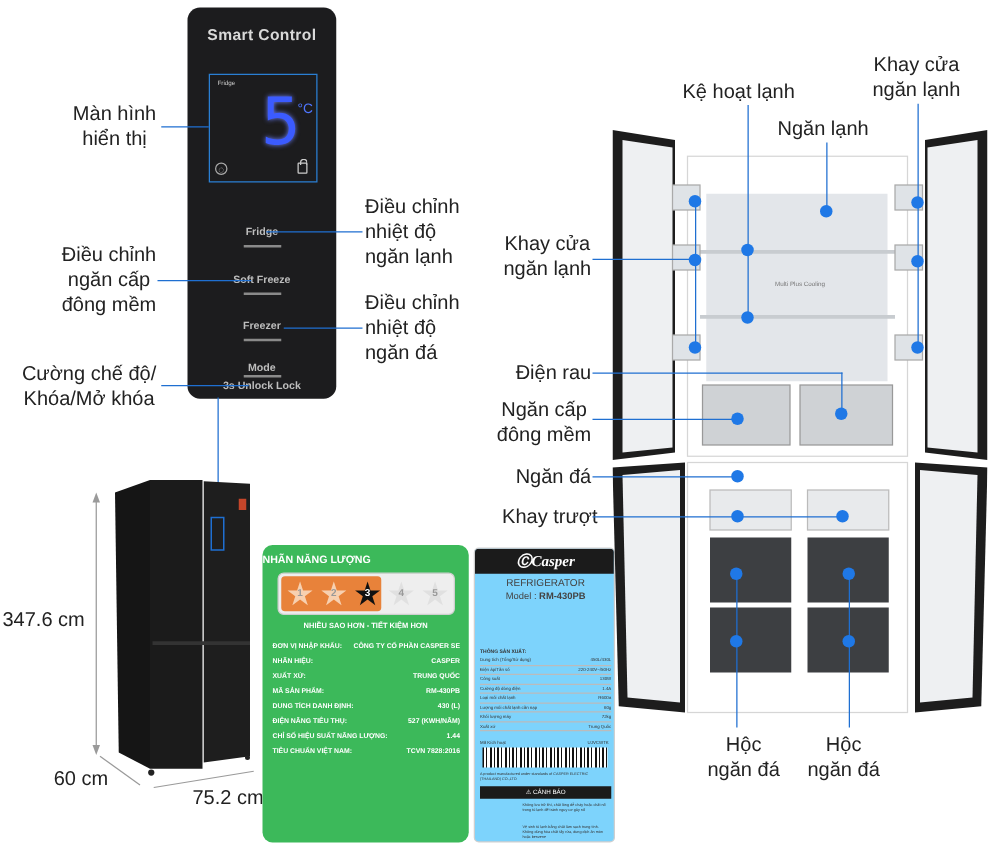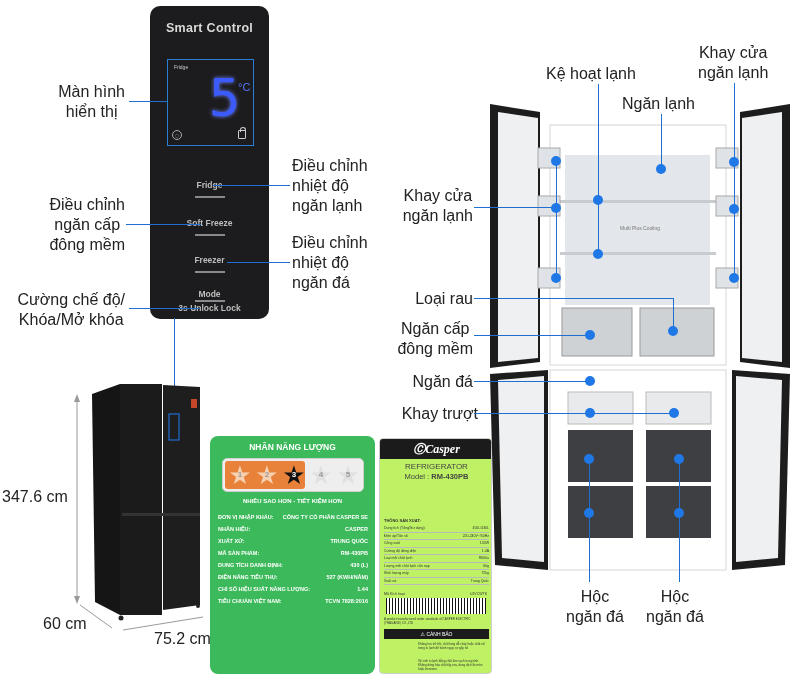--- a/index.html
+++ b/index.html
@@ -20,21 +20,21 @@
   #display-mode { left: 6px; top: 4px; font-size: 5px; color: #ccc; }
   #display-digit { left: 41px; top: 10px; font-size: 52px; line-height: 56px; color: #3b5bff; font-family: "DejaVu Sans Mono", monospace; text-shadow: 0 0 4px #6b7fff; }
   #display-unit { left: 70px; top: 21px; font-size: 11px; color: #4f76ff; }
   #ai-icon { left: 4px; top: 70px; font-size: 8px; color: #ccc; border: 1px solid #aaa; border-radius: 50%; width: 10px; height: 10px; text-align: center; line-height: 9px; }
   #lock-icon { left: 70px; top: 70px; width: 8px; height: 9px; border: 1px solid #ccc; border-radius: 1px; }
   #lock-icon::before { content: ""; position: absolute; left: 1px; top: -4px; width: 4px; height: 4px; border: 1px solid #ccc; border-bottom: none; border-radius: 3px 3px 0 0; }
   .pbtn { position: absolute; width: 119px; text-align: center; color: #bdbdbd; font-size: 8.5px; font-weight: bold; }
   .pbar { position: absolute; left: 45px; width: 30px; height: 2px; background: #8a8a8a; }
   
   #energy-label { left: 210px; top: 436px; width: 165px; height: 238px; background: #3cb95a; border-radius: 8px; overflow: hidden; }
-  #casper-label { left: 379px; top: 438px; width: 113px; height: 236px; background: #bef264; border: 1px solid #cfcfcf; border-radius: 4px; overflow: hidden; }
+  #casper-label { left: 379px; top: 438px; width: 113px; height: 236px; background: #7dd3fc; border: 1px solid #cfcfcf; border-radius: 4px; overflow: hidden; }
 </style>
 </head>
 <body>
 
 <div id="panel" class="abs">
   <div id="panel-title" class="abs">Smart Control</div>
   <div id="display" class="abs">
     <div id="display-mode" class="abs">Fridge</div>
     <div id="display-digit" class="abs">5</div>
     <div id="display-unit" class="abs">°C</div>
@@ -105,21 +105,21 @@
 
   <line x1="80" y1="235" x2="112" y2="258" stroke="#9a9a9a" stroke-width="1"></line>
 
   <line x1="123" y1="260" x2="203" y2="247" stroke="#9a9a9a" stroke-width="1"></line>
 </svg>
 <div class="lbl" style="left:2px; top:487px">347.6 cm</div>
 <div class="lbl" style="left:43px; top:614px">60 cm</div>
 <div class="lbl" style="left:154px; top:629px; width:56px; overflow:hidden">75.2 cm</div>
 
 <div id="energy-label" class="abs">
-  <div class="abs" style="left:0; top:6px; width:165px; text-align:center; color:#fff; font-size:8.5px; font-weight:bold">NHÃN NĂNG LƯỢNG</div>
+  <div class="abs" style="left:0; top:6px; width:165px; color:#fff; font-size:8.5px; font-weight:bold">NHÃN NĂNG LƯỢNG</div>
   <div class="abs" style="left:12px; top:22px; width:142px; height:34px; background:#eee; border-radius:5px; border:1px solid #cfcfcf">
     <div class="abs" style="left:2px; top:2px; width:80px; height:28px; background:#e8823a; border-radius:3px"></div>
     <div id="stars" class="abs" style="left:4px; top:2px; width:134px; height:28px; display:flex; justify-content:space-between; align-items:center">
         <div style="position: relative; width: 26px; height: 26px; font-size: 26px; line-height: 26px; text-align: center; color: rgb(247, 208, 176);">★<span style="position: absolute; left: 0px; top: 8px; width: 26px; text-align: center; font-size: 8px; line-height: 10px; font-weight: bold; color: rgb(153, 153, 153);">1</span></div>
         <div style="position: relative; width: 26px; height: 26px; font-size: 26px; line-height: 26px; text-align: center; color: rgb(247, 208, 176);">★<span style="position: absolute; left: 0px; top: 8px; width: 26px; text-align: center; font-size: 8px; line-height: 10px; font-weight: bold; color: rgb(153, 153, 153);">2</span></div>
         <div style="position: relative; width: 26px; height: 26px; font-size: 26px; line-height: 26px; text-align: center; color: rgb(17, 17, 17);">★<span style="position: absolute; left: 0px; top: 8px; width: 26px; text-align: center; font-size: 8px; line-height: 10px; font-weight: bold; color: rgb(255, 255, 255);">3</span></div>
         <div style="position: relative; width: 26px; height: 26px; font-size: 26px; line-height: 26px; text-align: center; color: rgb(224, 224, 224);">★<span style="position: absolute; left: 0px; top: 8px; width: 26px; text-align: center; font-size: 8px; line-height: 10px; font-weight: bold; color: rgb(153, 153, 153);">4</span></div>
         <div style="position: relative; width: 26px; height: 26px; font-size: 26px; line-height: 26px; text-align: center; color: rgb(224, 224, 224);">★<span style="position: absolute; left: 0px; top: 8px; width: 26px; text-align: center; font-size: 8px; line-height: 10px; font-weight: bold; color: rgb(153, 153, 153);">5</span></div>
       </div>
   </div>
@@ -254,21 +254,21 @@
 <div class="lbl c" style="left:546px; top:64px">Kệ hoạt lạnh</div>
 <div class="lbl c" style="left:622px; top:94px">Ngăn lạnh</div>
 <div class="lbl c" style="left:698px; top:43px">
   <div>Khay cửa</div>
   <div>ngăn lạnh</div>
 </div>
 <div class="lbl r" style="right:327px; top:186px">
   <div>Khay cửa</div>
   <div>ngăn lạnh</div>
 </div>
-<div class="lbl r" style="right:327px; top:289px">Loại rau</div>
+<div class="lbl r" style="right:327px; top:289px">Điện rau</div>
 <div class="lbl r" style="right:327px; top:319px">
   <div>Ngăn cấp</div>
   <div>đông mềm</div>
 </div>
 <div class="lbl r" style="right:327px; top:372px">Ngăn đá</div>
 <div class="lbl r" style="right:322px; top:404px">Khay trượt</div>
 <div class="lbl c" style="left:566px; top:587px">
   <div>Hộc</div>
   <div>ngăn đá</div>
 </div>

